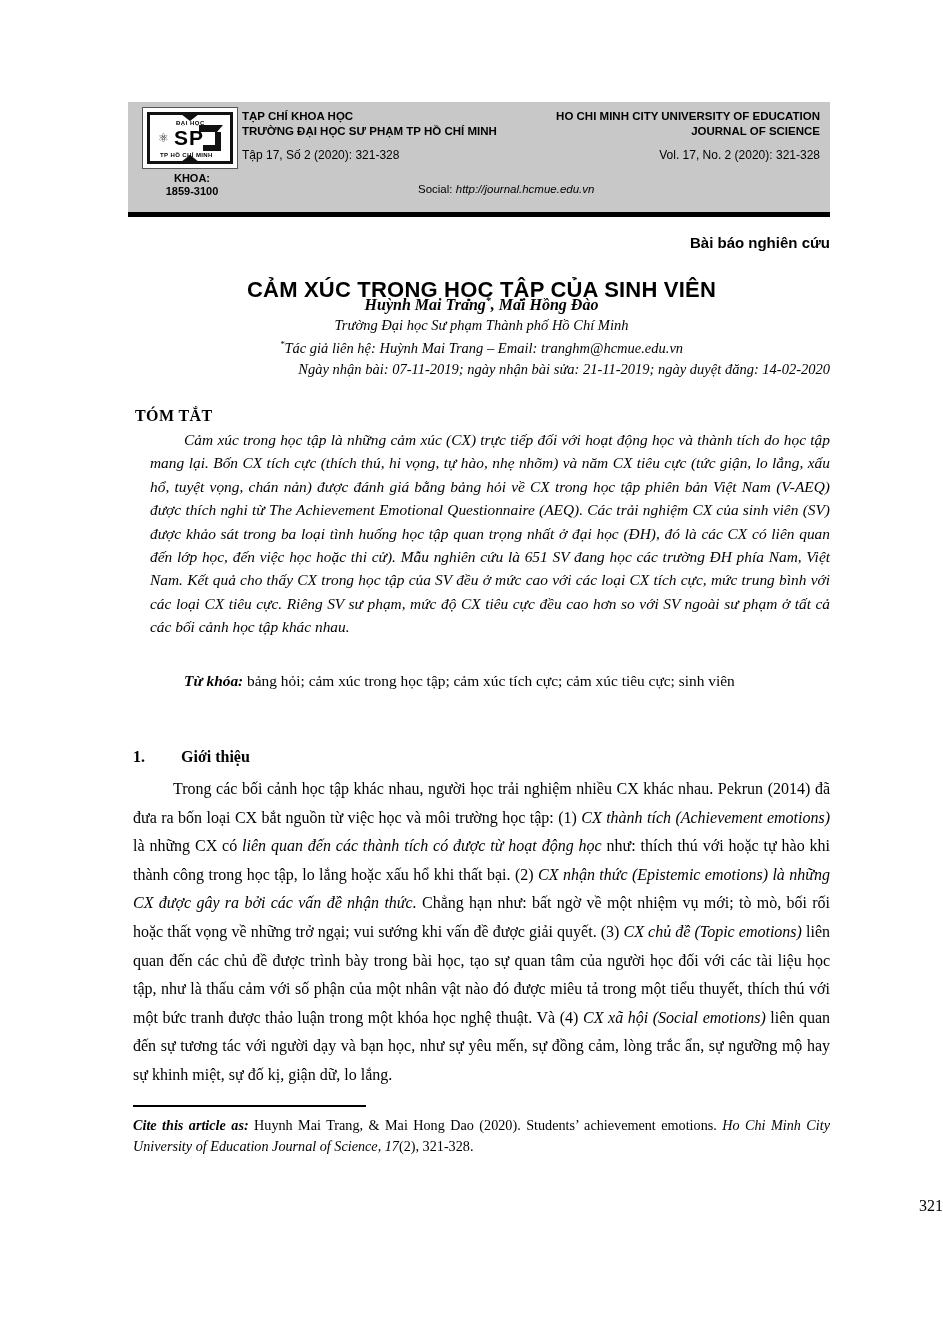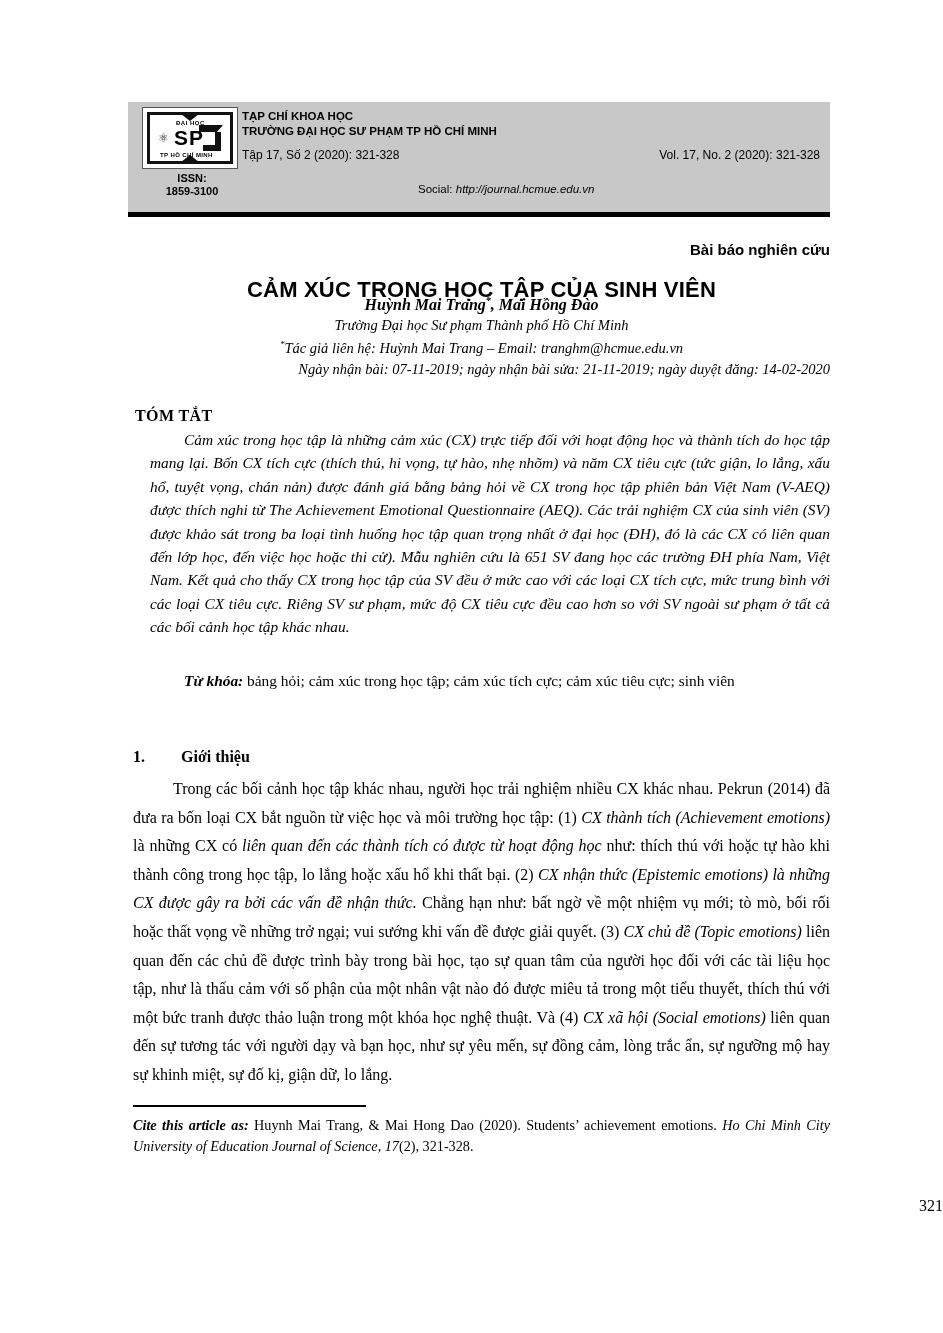--- a/index.html
+++ b/index.html
@@ -184,21 +184,20 @@
   .mh-website .url { font-style: italic; }
 
   
   .article-type {
     position: absolute;
     right: 113px;
     top: 234px;
     font-family: "Liberation Sans", sans-serif;
     font-size: 15px;
     font-weight: bold;
-    margin-top: 7px;
   }
   .art-title {
     position: absolute;
     left: 133px;
     top: 262px;
     width: 697px;
     text-align: center;
     font-family: Liberation Sans, sans-serif;
     font-weight: bold;
     font-size: 22px;
@@ -351,30 +350,34 @@
         <div class="logo-bottom-text">TP HỒ CHÍ MINH</div>
         <svg class="logo-flag" viewBox="0 0 28 34">
           <polygon points="2,2 26,2 20,9 2,9" fill="#111"></polygon>
           <rect x="18" y="9" width="6" height="19" fill="#111"></rect>
           <rect x="6" y="22" width="18" height="6" fill="#111"></rect>
         </svg>
       </div>
     </div>
 
     <div class="issn">
-      <div>ISSN:</div>
+      <div>KHOA:</div>
       <div>1859-3100</div>
     </div>
 
     <div class="mh-left-title">
       <div>TẠP CHÍ KHOA HỌC</div>
       <div>TRƯỜNG ĐẠI HỌC SƯ PHẠM TP HỒ CHÍ MINH</div>
     </div>
     <div class="mh-left-vol">Tập 17, Số 2 (2020): 321-328</div>
 
+    <div class="mh-right-title">
+      <div>HO CHI MINH CITY UNIVERSITY OF EDUCATION</div>
+      <div>JOURNAL OF SCIENCE</div>
+    </div>
     <div class="mh-right-vol">Vol. 17, No. 2 (2020): 321-328</div>
 
     <div class="mh-website">
       <span>Social:</span>
       <span class="url">http://journal.hcmue.edu.vn</span>
     </div>
   </div>
   <div class="masthead-rule"></div>
 
   <div class="article-type">Bài báo nghiên cứu</div>

